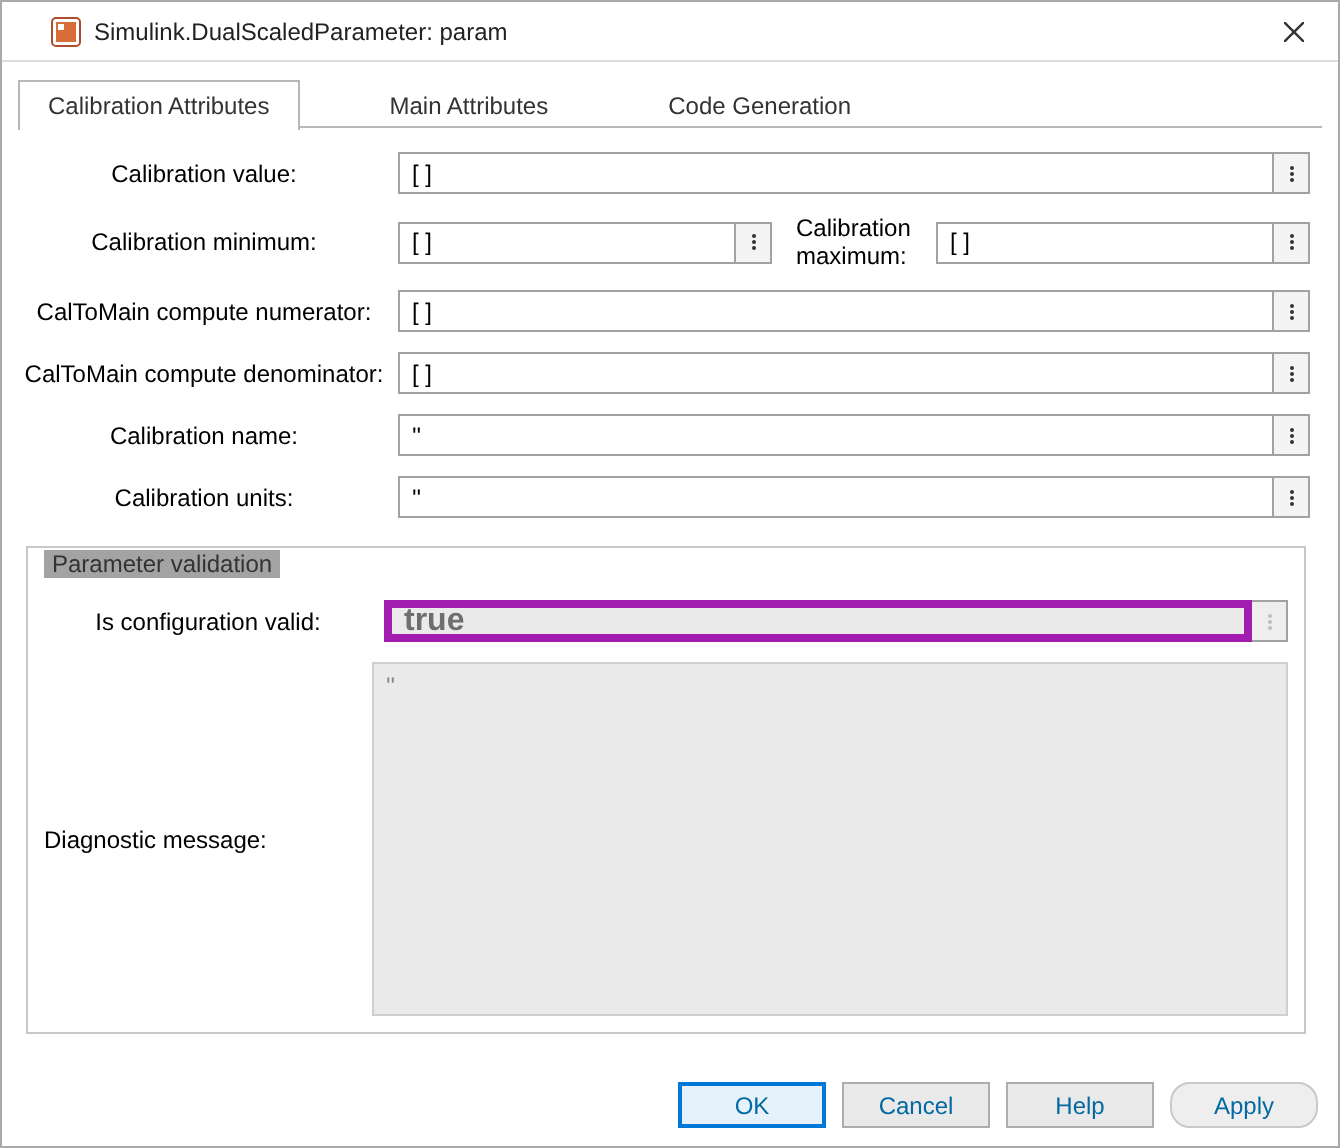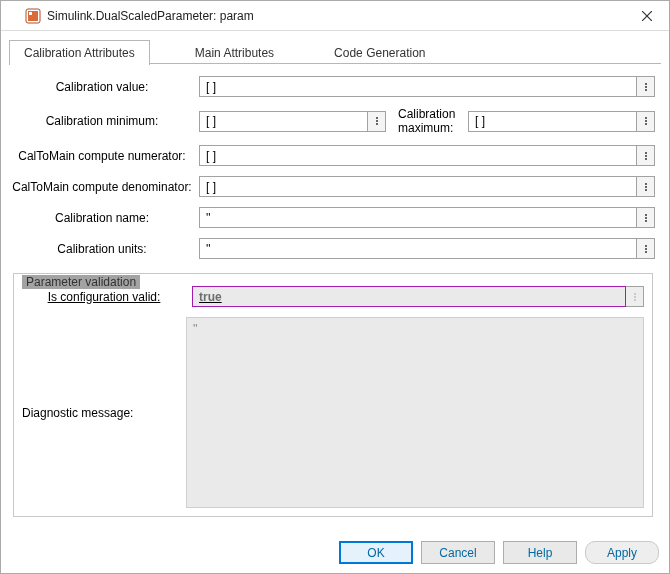--- a/index.html
+++ b/index.html
@@ -174,27 +174,27 @@
     margin-top: 10px;
   }
   .ro-field {
     flex: 1;
     display: flex;
     align-items: stretch;
   }
   .ro-input {
     flex: 1;
     height: 21px;
-    border: 1px solid #a21caf;
+    border: 4px solid #a21caf;
     background: #eaeaea;
     color: #6e6e6e;
     font-weight: bold;
     padding: 1px 6px;
     font-family: inherit;
-    font-size: 12px;
+    font-size: 16px;
   }
   .diag-row {
     display: flex;
     margin-top: 10px;
     align-items: stretch;
     flex: 1;
   }
   .diag-label {
     width: 164px;
     display: flex;
@@ -371,21 +371,21 @@
                 </span>
             </div>
           </div>
         </div>
 
       </div>
 
       <fieldset class="group">
         <span class="group-title">Parameter validation</span>
 
-        <div class="row" style="margin-top:0;text-decoration:underline;">
+        <div class="row" style="margin-top:14px;">
           <div class="label-col" style="width:164px;">Is configuration valid:</div>
           <div class="ro-field">
             <input class="ro-input" type="text" readonly="" value="true" style="">
             <div class="ellipsis-btn disabled">
               <span class="vdots">
                   <span></span>
                   <span></span>
                   <span></span>
                 </span>
             </div>

